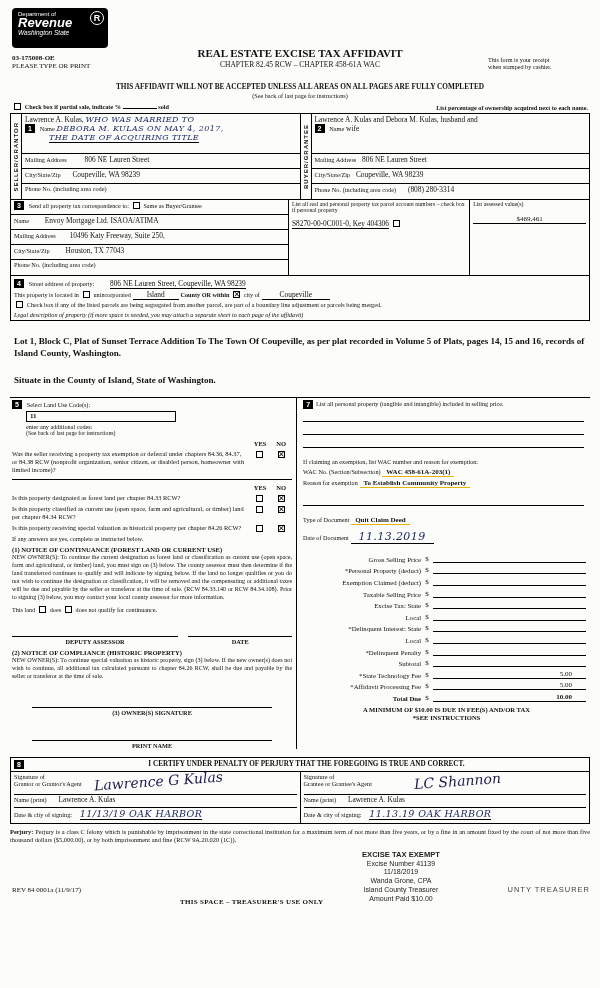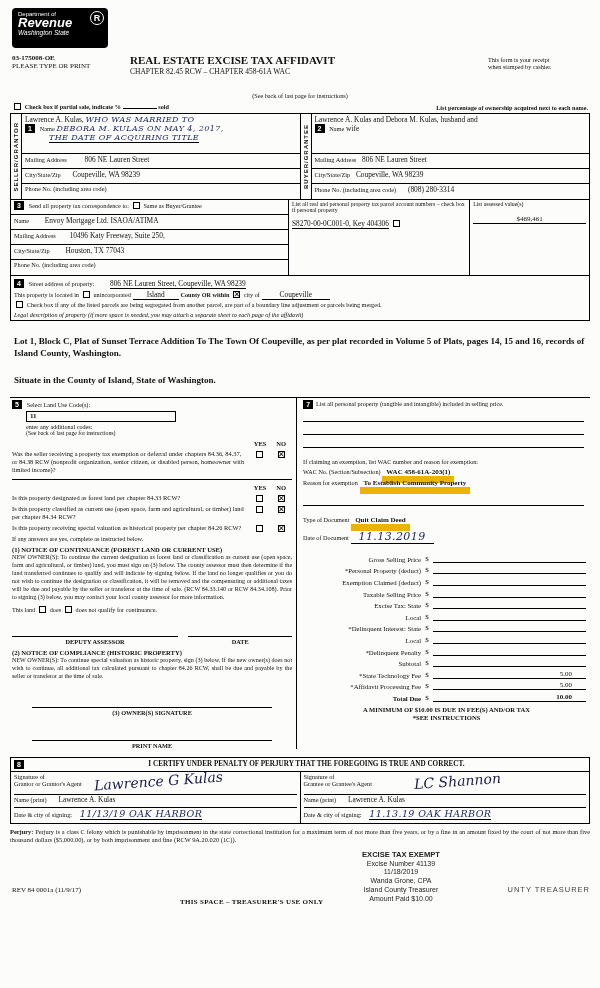--- a/index.html
+++ b/index.html
@@ -20,21 +20,21 @@
 
 .hdr{position:relative;height:96px;}
 .logo{position:absolute;left:2px;top:2px;width:96px;height:40px;background:#000;color:#fff;
   border-radius:4px;padding:3px 6px;font-family:"Liberation Sans",sans-serif;}
 .logo .l1{font-size:6px;}
 .logo .l2{font-size:13px;font-weight:bold;font-style:italic;line-height:12px;}
 .logo .l3{font-size:6.5px;font-style:italic;}
 .logo .rmark{position:absolute;right:4px;top:3px;width:14px;height:14px;border:1.5px solid #fff;border-radius:50%;
   color:#fff;font-size:9px;font-weight:bold;text-align:center;line-height:12px;}
 .hdr-left{position:absolute;left:2px;top:48px;}
-.hdr-center{position:absolute;left:120px;right:120px;top:48px;}
+.hdr-center{position:absolute;left:120px;right:120px;top:41px;text-align:center;}
 .hdr-right{position:absolute;right:2px;top:50px;text-align:left;width:100px;font-size:6.2px;}
 .title{font-size:11px;font-weight:bold;}
 .chapter{font-size:7.5px;margin-top:1px;}
 .warn{position:absolute;left:0;right:0;top:76px;text-align:center;font-weight:bold;font-size:7.3px;}
 .seeback{position:absolute;left:0;right:0;top:86px;text-align:center;font-size:6.2px;}
 
 .partialrow{display:flex;justify-content:space-between;align-items:flex-end;padding:1px 2px 2px;}
 
 .parties{display:flex;border:1px solid #000;}
 .party{flex:1;display:flex;}
@@ -67,21 +67,21 @@
 .qrow{display:flex;align-items:flex-start;margin-top:3px;}
 .qtext{flex:1;font-size:6.4px;line-height:1.25;}
 .qboxes{width:44px;display:flex;justify-content:space-around;padding-top:1px;}
 .noticeT{font-weight:bold;font-size:6.6px;margin-top:4px;}
 .noticeB{font-size:6.1px;line-height:1.3;text-align:justify;margin-top:1px;}
 .sigline{border-bottom:1px solid #000;height:13px;}
 .linelabels{display:flex;justify-content:space-around;font-weight:bold;font-size:6.3px;margin-top:1px;}
 
 .blankline{border-bottom:1px solid #000;height:13px;margin-right:6px;}
 .kv{margin-top:3px;}
-.kv .v{font-weight:bold;border-bottom:7px solid #eab308;padding:0 4px;}
+.kv .v{font-weight:bold;border-bottom:1px solid #eab308;padding:0 4px;}
 .mrow{display:flex;align-items:flex-end;height:11.6px;}
 .mlabel{width:118px;text-align:right;font-size:6.8px;}
 .mdollar{width:12px;text-align:center;}
 .mline{flex:1;border-bottom:1px solid #000;text-align:right;padding-right:14px;font-size:7px;margin-right:4px;}
 .minnote{font-weight:bold;font-size:6.6px;text-align:center;margin-top:4px;}
 
 .sec8{border:1px solid #000;margin-top:8px;}
 .sec8 .cert{display:flex;align-items:center;padding:2px 3px;border-bottom:1px solid #000;}
 .sec8 .certtext{flex:1;text-align:center;font-weight:bold;font-size:7.2px;}
 .sgrid{display:flex;}
@@ -120,20 +120,21 @@
       <div>PLEASE TYPE OR PRINT</div>
     </div>
     <div class="hdr-center">
       <div class="title">REAL ESTATE EXCISE TAX AFFIDAVIT</div>
       <div class="chapter">CHAPTER 82.45 RCW – CHAPTER 458-61A WAC</div>
     </div>
     <div class="hdr-right">
       <div>This form is your receipt</div>
       <div>when stamped by cashier.</div>
     </div>
+    <div class="warn">THIS AFFIDAVIT WILL NOT BE ACCEPTED UNLESS ALL AREAS ON ALL PAGES ARE FULLY COMPLETED</div>
     <div class="seeback">(See back of last page for instructions)</div>
   </div>
 
   <div class="partialrow">
     <div>
       <span class="cbx"></span>
       <span class="b small">Check box if partial sale, indicate %</span>
       <span class="ul" style="display:inline-block;width:34px;"></span>
       <span class="b small">sold</span>
     </div>

